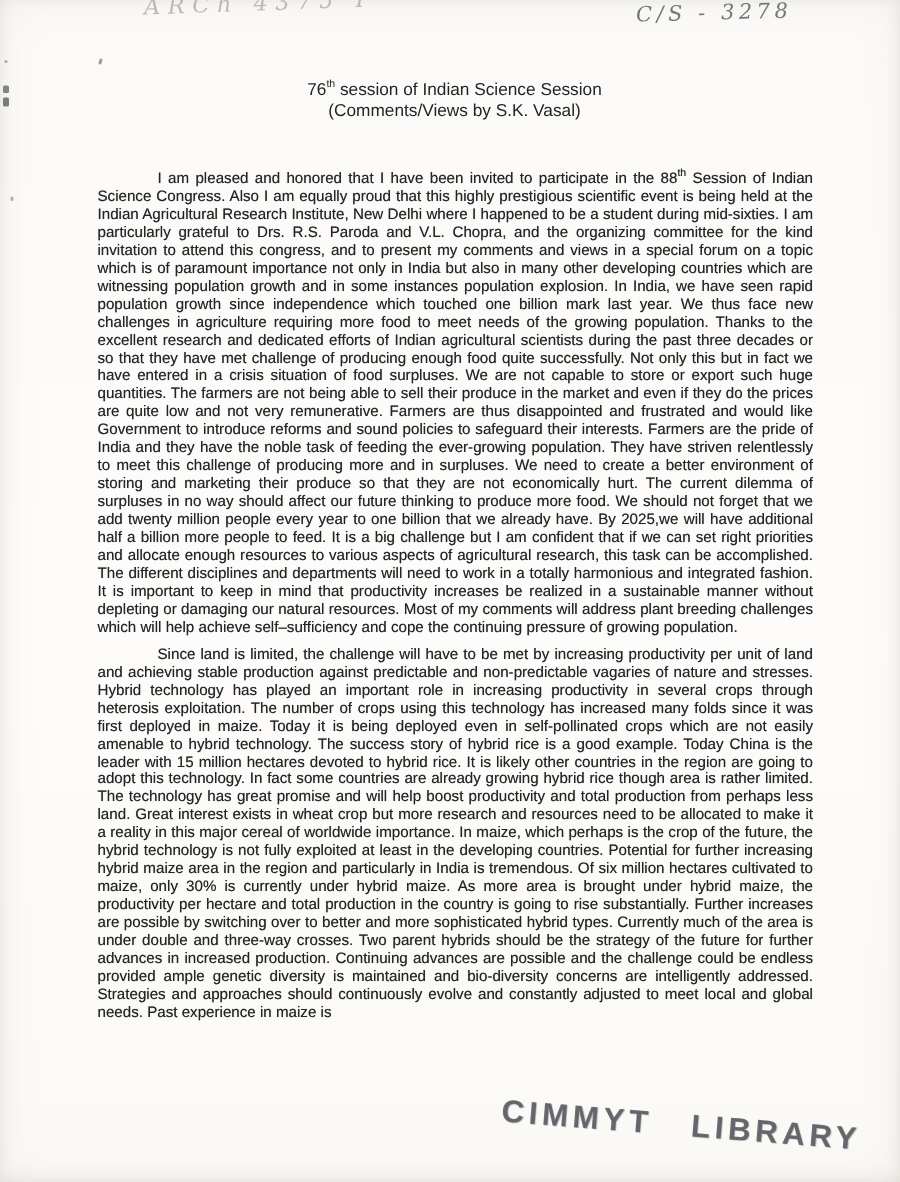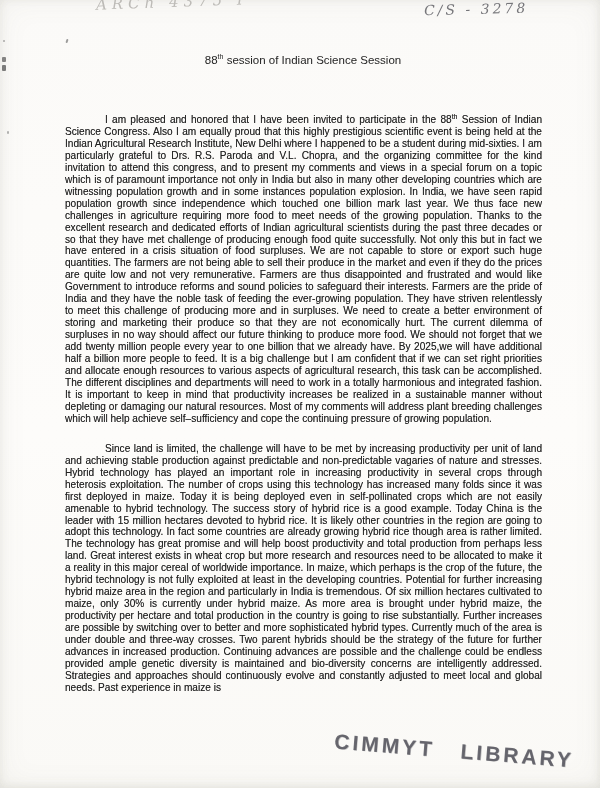--- a/index.html
+++ b/index.html
@@ -82,21 +82,21 @@
     line-height: 11.95px;
     text-align: justify;
     color: #232323;
     text-shadow: 0 0 0.45px rgba(35,35,35,0.55);
   }
   .doc-body p {
     margin: 0;
     text-indent: 40px;
   }
   .doc-body p + p {
-    margin-top: 18px;
+    margin-top: 6px;
   }
   
   .stamp {
     position: absolute;
     top: 739px;
     left: 334px;
     font-weight: bold;
     font-size: 21px;
     letter-spacing: 3px;
     word-spacing: 17px;
@@ -116,21 +116,22 @@
 </head>
 <body>
 
 <div class="page">
 
   <div class="hand-tl">ARCh 4375 I</div>
 
   <div class="hand-tr">C/S - 3278</div>
 
   <div class="doc-header">
-    <p class="doc-subtitle"><span>88</span><sup class="ord">th</sup><span> session of Indian Science Session</span></p>
+    <p class="doc-subtitle"><span>76</span><sup class="ord">th</sup><span> session of Indian Science Session</span></p>
+    <p class="doc-byline">(Comments/Views by S.K. Vasal)</p>
   </div>
 
   <div class="doc-body">
     <p><span>I am pleased and honored that I have been invited to participate in the 88</span><sup class="ord">th</sup><span> Session of Indian Science Congress. Also I am equally proud that this highly prestigious scientific event is being held at the Indian Agricultural Research Institute, New Delhi where I happened to be a student during mid-sixties. I am particularly grateful to Drs. R.S. Paroda and V.L. Chopra, and the organizing committee for the kind invitation to attend this congress, and to present my comments and views in a special forum on a topic which is of paramount importance not only in India but also in many other developing countries which are witnessing population growth and in some instances population explosion. In India, we have seen rapid population growth since independence which touched one billion mark last year. We thus face new challenges in agriculture requiring more food to meet needs of the growing population. Thanks to the excellent research and dedicated efforts of Indian agricultural scientists during the past three decades or so that they have met challenge of producing enough food quite successfully. Not only this but in fact we have entered in a crisis situation of food surpluses. We are not capable to store or export such huge quantities. The farmers are not being able to sell their produce in the market and even if they do the prices are quite low and not very remunerative. Farmers are thus disappointed and frustrated and would like Government to introduce reforms and sound policies to safeguard their interests. Farmers are the pride of India and they have the noble task of feeding the ever-growing population. They have striven relentlessly to meet this challenge of producing more and in surpluses. We need to create a better environment of storing and marketing their produce so that they are not economically hurt. The current dilemma of surpluses in no way should affect our future thinking to produce more food. We should not forget that we add twenty million people every year to one billion that we already have. By 2025,we will have additional half a billion more people to feed. It is a big challenge but I am confident that if we can set right priorities and allocate enough resources to various aspects of agricultural research, this task can be accomplished. The different disciplines and departments will need to work in a totally harmonious and integrated fashion. It is important to keep in mind that productivity increases be realized in a sustainable manner without depleting or damaging our natural resources. Most of my comments will address plant breeding challenges which will help achieve self–sufficiency and cope the continuing pressure of growing population.</span></p>
     <p>Since land is limited, the challenge will have to be met by increasing productivity per unit of land and achieving stable production against predictable and non-predictable vagaries of nature and stresses. Hybrid technology has played an important role in increasing productivity in several crops through heterosis exploitation. The number of crops using this technology has increased many folds since it was first deployed in maize. Today it is being deployed even in self-pollinated crops which are not easily amenable to hybrid technology. The success story of hybrid rice is a good example. Today China is the leader with 15 million hectares devoted to hybrid rice. It is likely other countries in the region are going to adopt this technology. In fact some countries are already growing hybrid rice though area is rather limited. The technology has great promise and will help boost productivity and total production from perhaps less land. Great interest exists in wheat crop but more research and resources need to be allocated to make it a reality in this major cereal of worldwide importance. In maize, which perhaps is the crop of the future, the hybrid technology is not fully exploited at least in the developing countries. Potential for further increasing hybrid maize area in the region and particularly in India is tremendous. Of six million hectares cultivated to maize, only 30% is currently under hybrid maize. As more area is brought under hybrid maize, the productivity per hectare and total production in the country is going to rise substantially. Further increases are possible by switching over to better and more sophisticated hybrid types. Currently much of the area is under double and three-way crosses. Two parent hybrids should be the strategy of the future for further advances in increased production. Continuing advances are possible and the challenge could be endless provided ample genetic diversity is maintained and bio-diversity concerns are intelligently addressed. Strategies and approaches should continuously evolve and constantly adjusted to meet local and global needs. Past experience in maize is</p>
   </div>
 
   <div class="stamp">CIMMYT LIBRARY</div>
 
   <div class="speck s1"></div>

